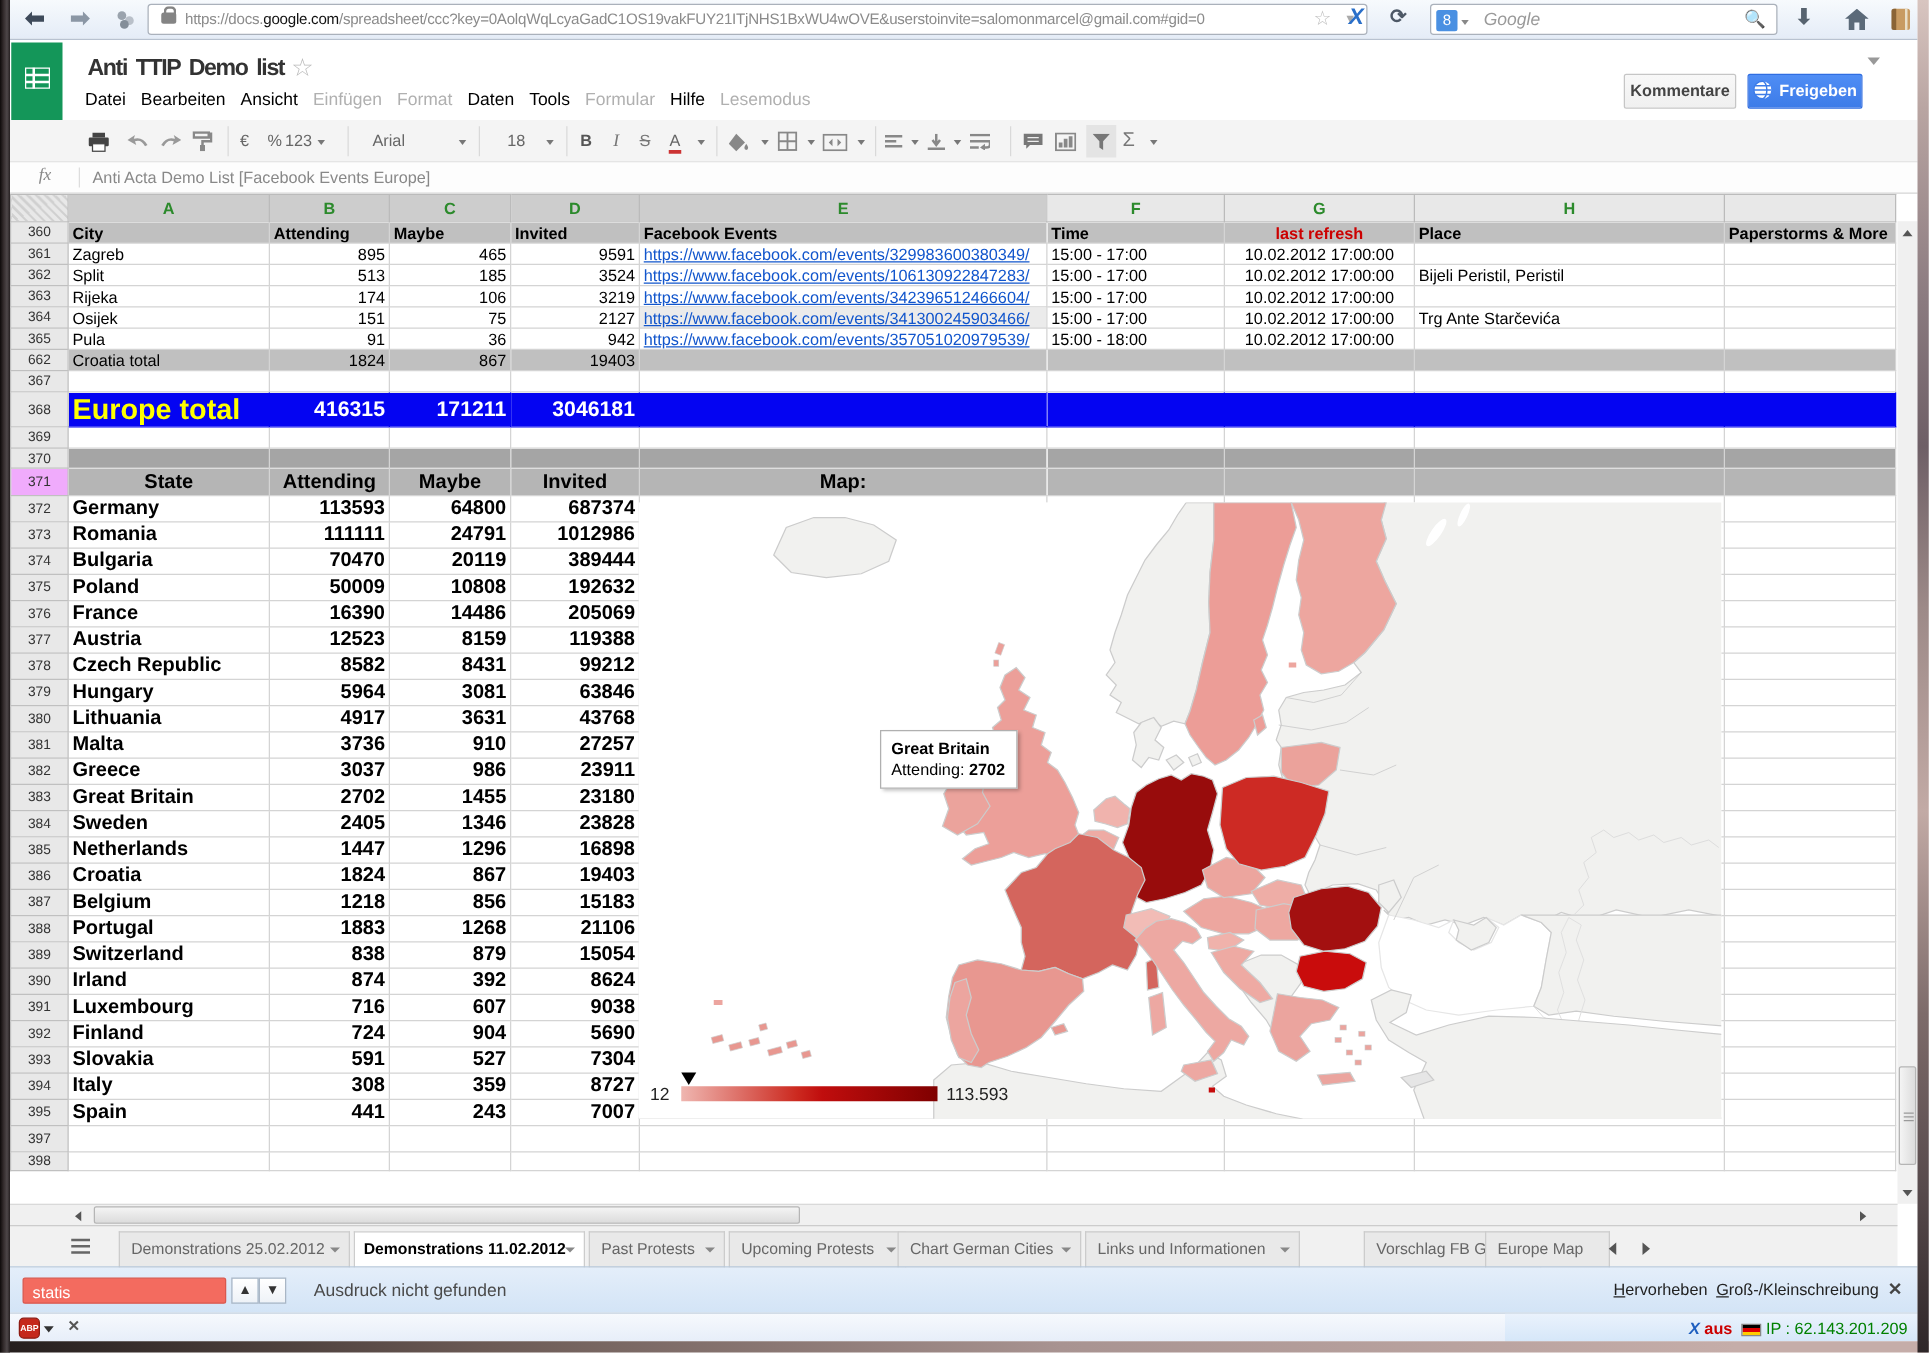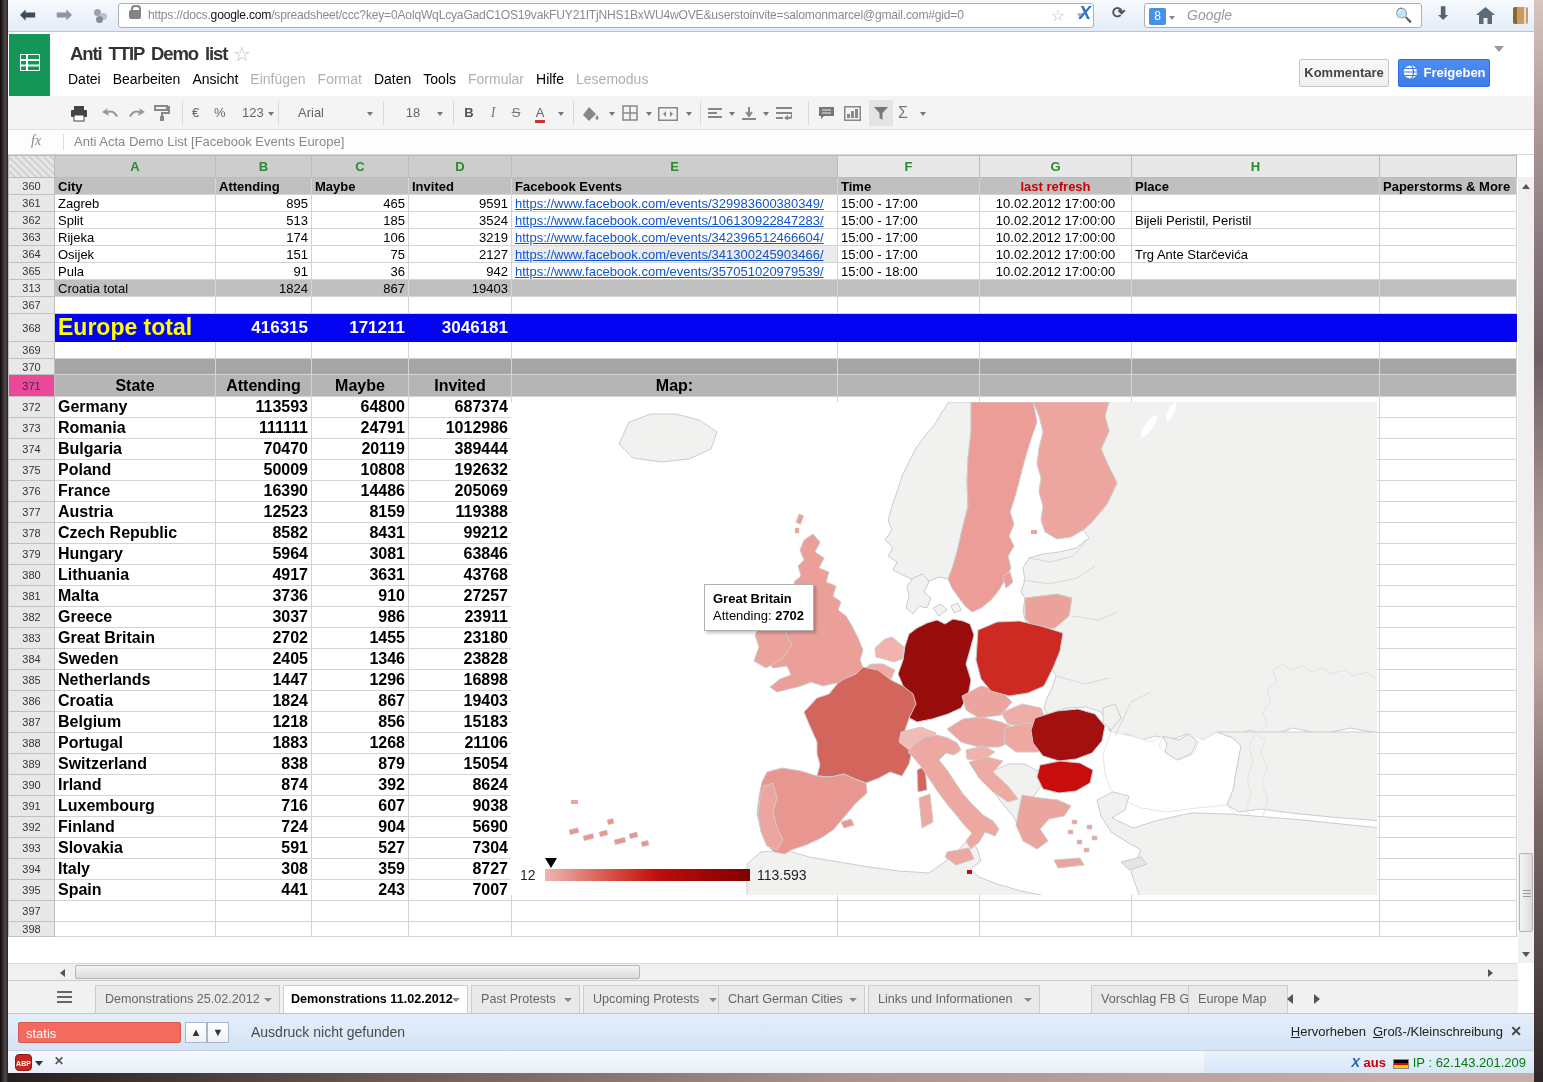--- a/index.html
+++ b/index.html
@@ -63,21 +63,21 @@
 td.ctr { text-align:center; }
 .g360 td { background:#c0c0c0; font-weight:bold; }
 .g360 td.rh { background:#e8e8e8; font-weight:normal;}
 .g366 td { background:#c0c0c0; }
 .g366 td.rh { background:#e8e8e8; }
 .blue td { background:#0404f2; border-color:#0404f2; }
 .blue td.rh { background:#e8e8e8; border-color:#c0c0c0;}
 .g370 td { background:#a5a5a5; }
 .g370 td.rh { background:#e8e8e8; }
 .g371 td { background:#b5b5b5; font-weight:bold; font-size:16px; text-align:center;}
-.g371 td.rh { background:#ec4899; font-weight:normal; font-size:11px;}
+.g371 td.rh { background:#f0abfc; font-weight:normal; font-size:11px;}
 tr.big td { font-size:16px; font-weight:bold; }
 tr.big td.rh { font-size:11px; font-weight:normal; }
 a.fb { color:#1155cc; text-decoration:underline; }
 #etot { font-size:23px; font-weight:bold; color:#ffff00; }
 .wnum { color:#fff; font-weight:bold; font-size:17px; }
 
 
 #map { position:absolute; left:511px; top:402px; width:866px; height:493px; background:#fff; z-index:6; border-bottom:1px solid #cfcfcf;}
 #tooltip { position:absolute; left:704px; top:584px; width:110px; height:47px; background:#fff; border:1px solid #b0b0b0; box-shadow:2px 2px 3px rgba(0,0,0,0.25); z-index:8; font-size:13px; padding:5px 0 0 8px; line-height:17px;}
 
@@ -179,21 +179,21 @@
           <path d="M2,8 Q6,1 13,3 L12,0 18,4 11,8 12,5 Q7,3 4,9 Z" fill="#999"></path>
         </svg></span>
       <span class="tb" style="left:146px;"><svg width="16" height="16" viewBox="0 0 16 16" style="margin-top:9px;">
           <rect x="1" y="1" width="12" height="4" fill="none" stroke="#888" stroke-width="2"></rect>
           <path d="M13,2 L15,2 15,8 8,8 8,12" fill="none" stroke="#888" stroke-width="2"></path>
           <rect x="6" y="11" width="4" height="5" fill="#888"></rect>
         </svg></span>
       <span class="sep" style="left:174px;"></span>
       <span class="tb" style="left:184px;">€</span>
       <span class="tb" style="left:206px;">%</span>
-      <span class="tb" style="left:234px;">123<span class="dd"></span></span>
+      <span class="tb" style="left:220px;">123<span class="dd"></span></span>
       <span class="sep" style="left:270px;"></span>
       <span class="tb" style="left:285px;width:60px;text-align:left;padding-left:5px;">Arial</span>
       <span class="tb" style="left:355px;"><span class="dd"></span></span>
       <span class="sep" style="left:375px;"></span>
       <span class="tb" style="left:390px;width:30px;">18</span>
       <span class="tb" style="left:425px;"><span class="dd"></span></span>
       <span class="sep" style="left:445px;"></span>
       <span class="tb" style="left:450px;width:22px;"><b style="color:#555;">B</b></span>
       <span class="tb" style="left:476px;width:18px;"><i style="color:#777;font-family:Liberation Serif,serif;font-size:14px;">I</i></span>
       <span class="tb" style="left:499px;width:18px;"><s style="color:#777;">S</s></span>
@@ -359,21 +359,21 @@
             <td class="num">91</td>
             <td class="num">36</td>
             <td class="num">942</td>
             <td><a class="fb">https://www.facebook.com/events/357051020979539/</a></td>
             <td>15:00 - 18:00</td>
             <td class="ctr">10.02.2012 17:00:00</td>
             <td></td>
             <td></td>
           </tr>
           <tr class="g366" style="height:17px;">
-            <td class="rh">313</td>
+            <td class="rh">662</td>
             <td>Croatia total</td>
             <td class="num">1824</td>
             <td class="num">867</td>
             <td class="num">19403</td>
             <td></td>
             <td></td>
             <td></td>
             <td></td>
             <td></td>
           </tr>

